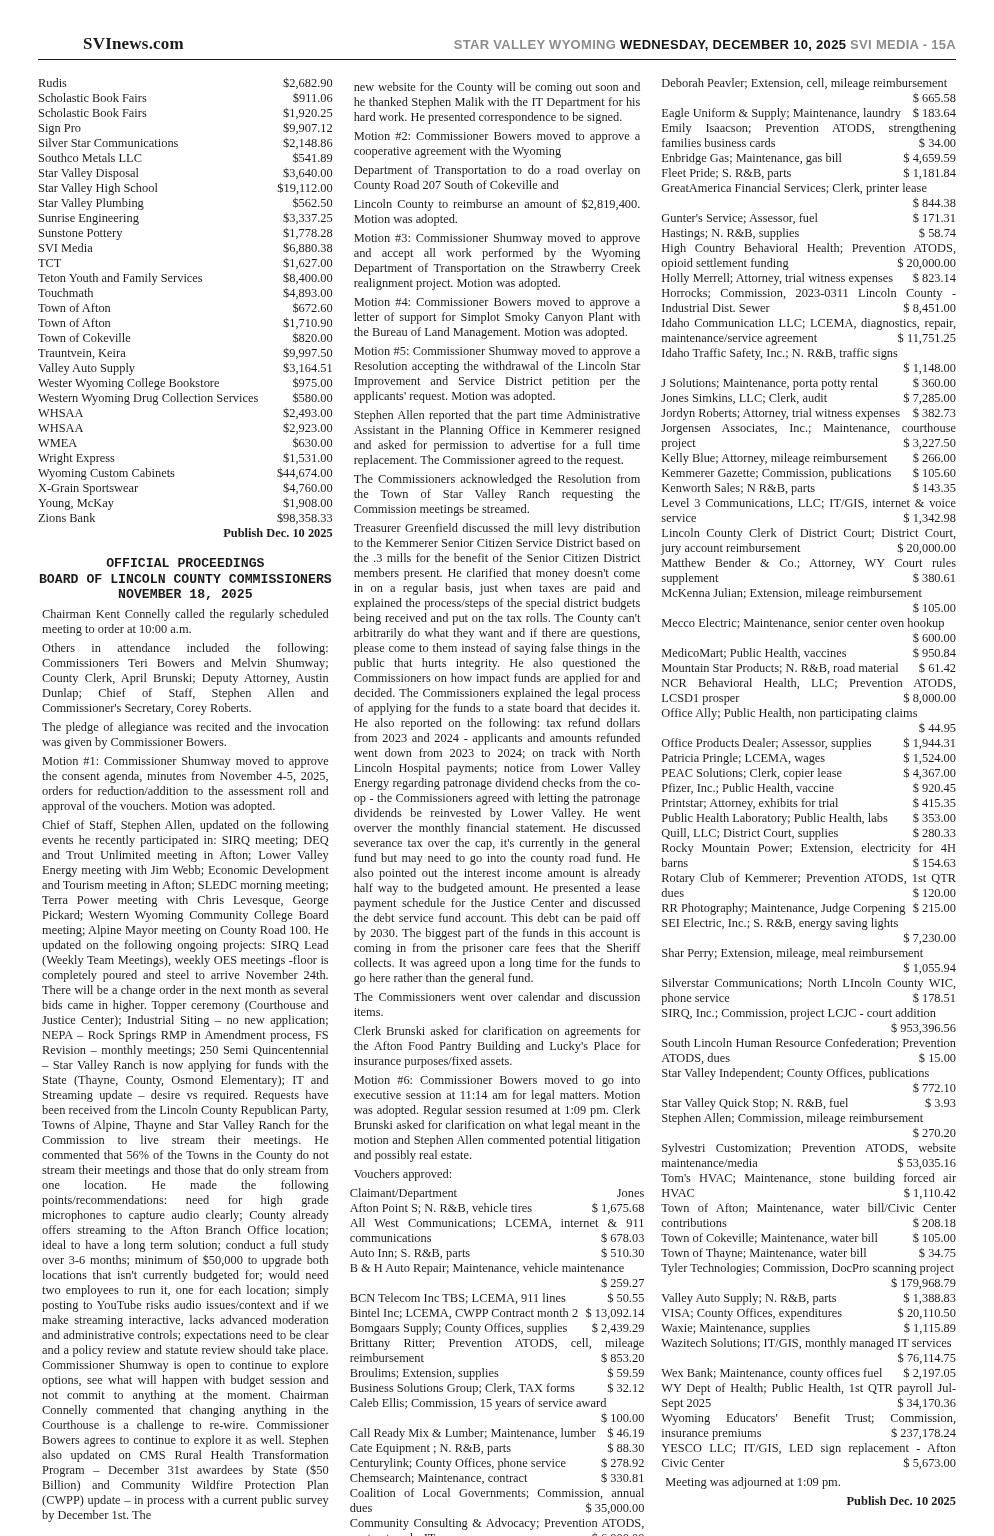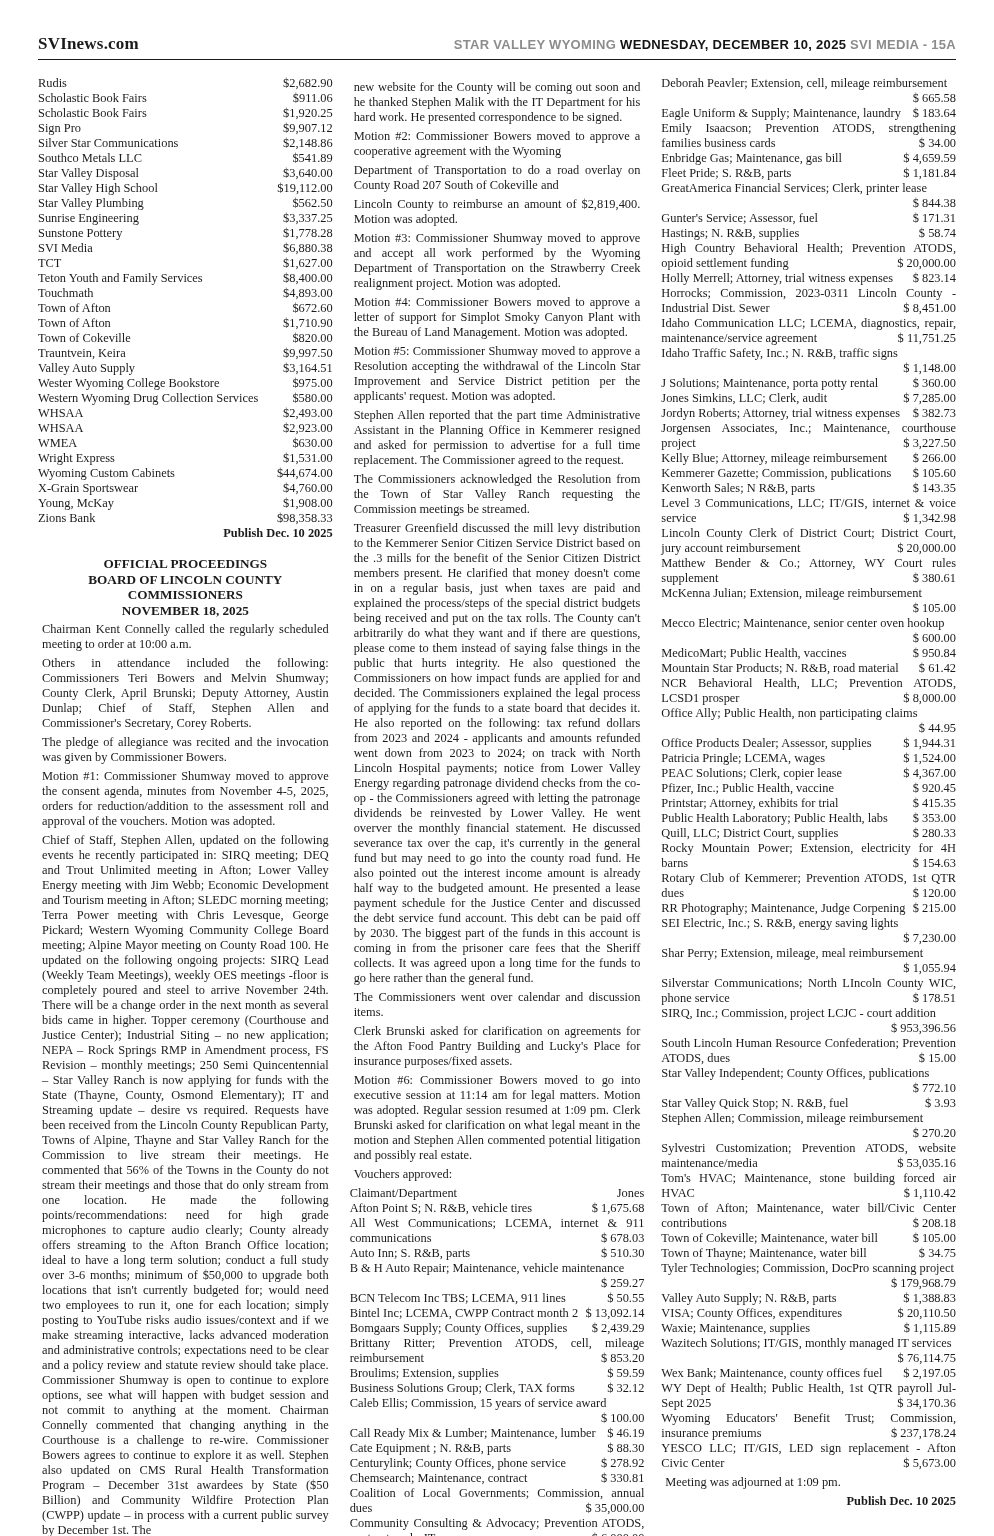--- a/index.html
+++ b/index.html
@@ -11,20 +11,21 @@
     padding: 34px 38px 0 38px;
     background: #ffffff;
     font-family: "Liberation Serif", "DejaVu Serif", serif;
     color: #1b1b1b;
     overflow: hidden;
   }
   .masthead {
     display: flex;
     justify-content: space-between;
     align-items: baseline;
+    margin-left: 45px;
   }
   .site-title {
     font-weight: bold;
     font-size: 17px;
     letter-spacing: 0.2px;
   }
   .folio {
     font-family: "Liberation Sans", "DejaVu Sans", sans-serif;
     font-size: 13px;
     font-weight: bold;
@@ -60,20 +61,21 @@
     font-weight: bold;
     text-align: right;
   }
   .publish-gap { margin-bottom: 15px; }
   .heading {
     margin: 0;
     font-size: 13.2px;
     line-height: 15.5px;
     font-weight: bold;
     text-align: center;
+    font-family: Liberation Mono, monospace;
   }
 </style>
 </head>
 <body>
 
 <div class="page">
 
   <header class="masthead">
     <div class="site-title">SVInews.com</div>
     <div class="folio">

